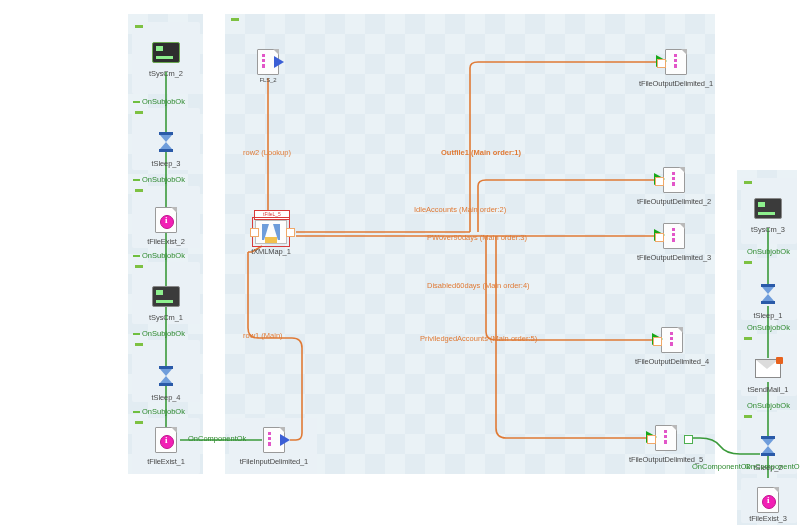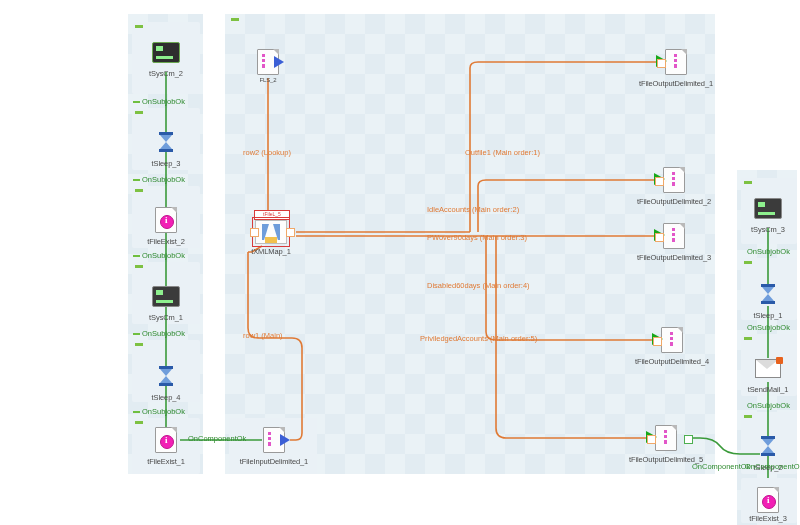--- a/index.html
+++ b/index.html
@@ -370,19 +370,19 @@
   <div class="elabel green" style="left:747px;top:247px;">OnSubjobOk</div>
   <div class="elabel green" style="left:747px;top:323px;">OnSubjobOk</div>
   <div class="elabel green" style="left:747px;top:401px;">OnSubjobOk</div>
 
   <div class="elabel green" style="left:692px;top:462px;">OnComponentOk</div>
   <div class="elabel green" style="left:745px;top:462px;">OnComponentOk</div>
 
   <div class="elabel orange" style="left:243px;top:148px;">row2 (Lookup)</div>
   <div class="elabel orange" style="left:243px;top:331px;">row1 (Main)</div>
 
-  <div class="elabel orange" style="left:465px;top:148px;">Outfile1 (Main order:1)</div>
-  <div class="elabel orange" style="left:427px;top:205px;text-align:center;">IdleAccounts (Main order:2)</div>
+  <div class="elabel orange" style="left:441px;top:148px;font-weight:bold;">Outfile1 (Main order:1)</div>
+  <div class="elabel orange" style="left:414px;top:205px;text-align:center;">IdleAccounts (Main order:2)</div>
   <div class="elabel orange" style="left:427px;top:233px;">PWover90days (Main order:3)</div>
   <div class="elabel orange" style="left:427px;top:281px;">Disabled60days (Main order:4)</div>
   <div class="elabel orange" style="left:420px;top:334px;">PriviledgedAccounts (Main order:5)</div>
 
 </div>
 
 </body></html>

